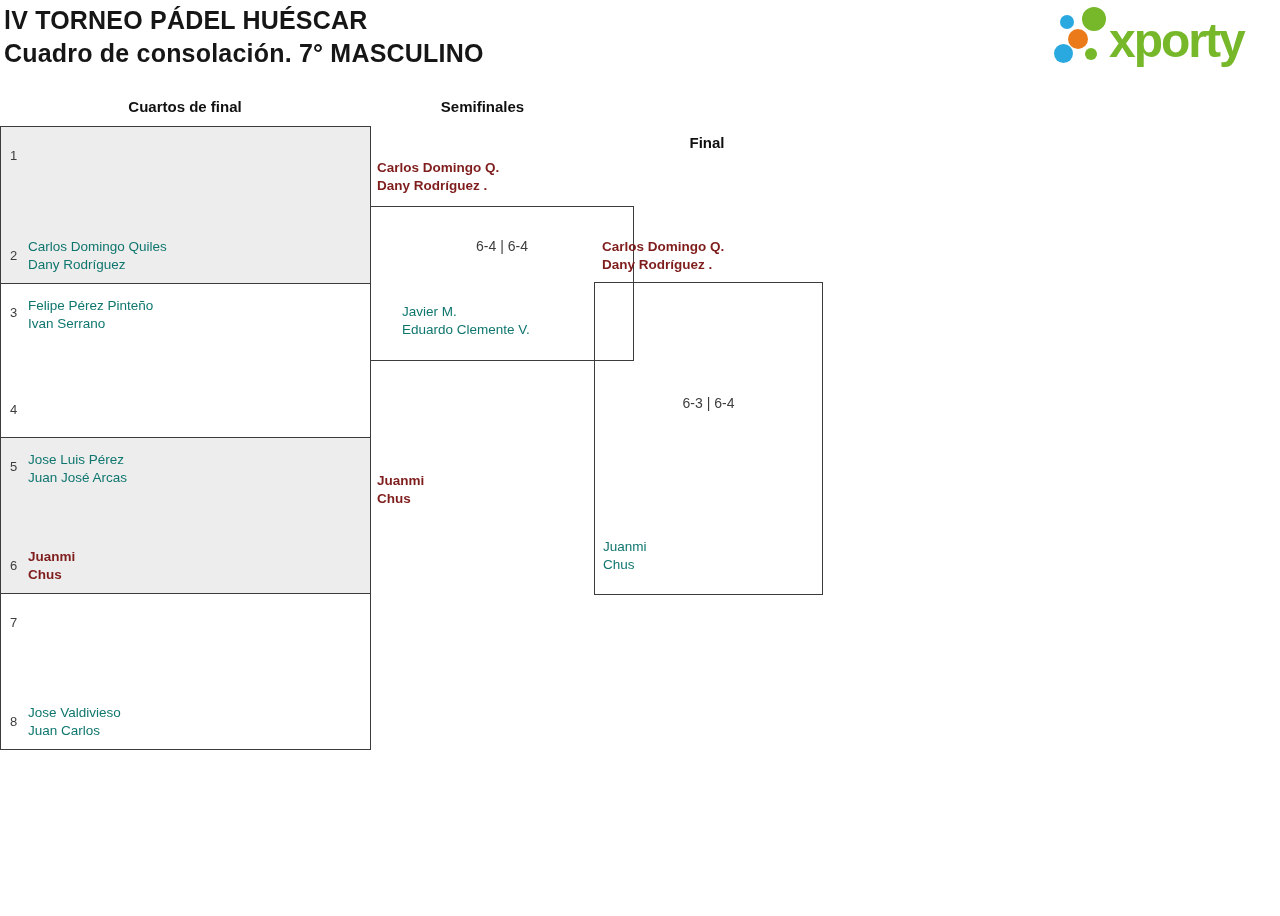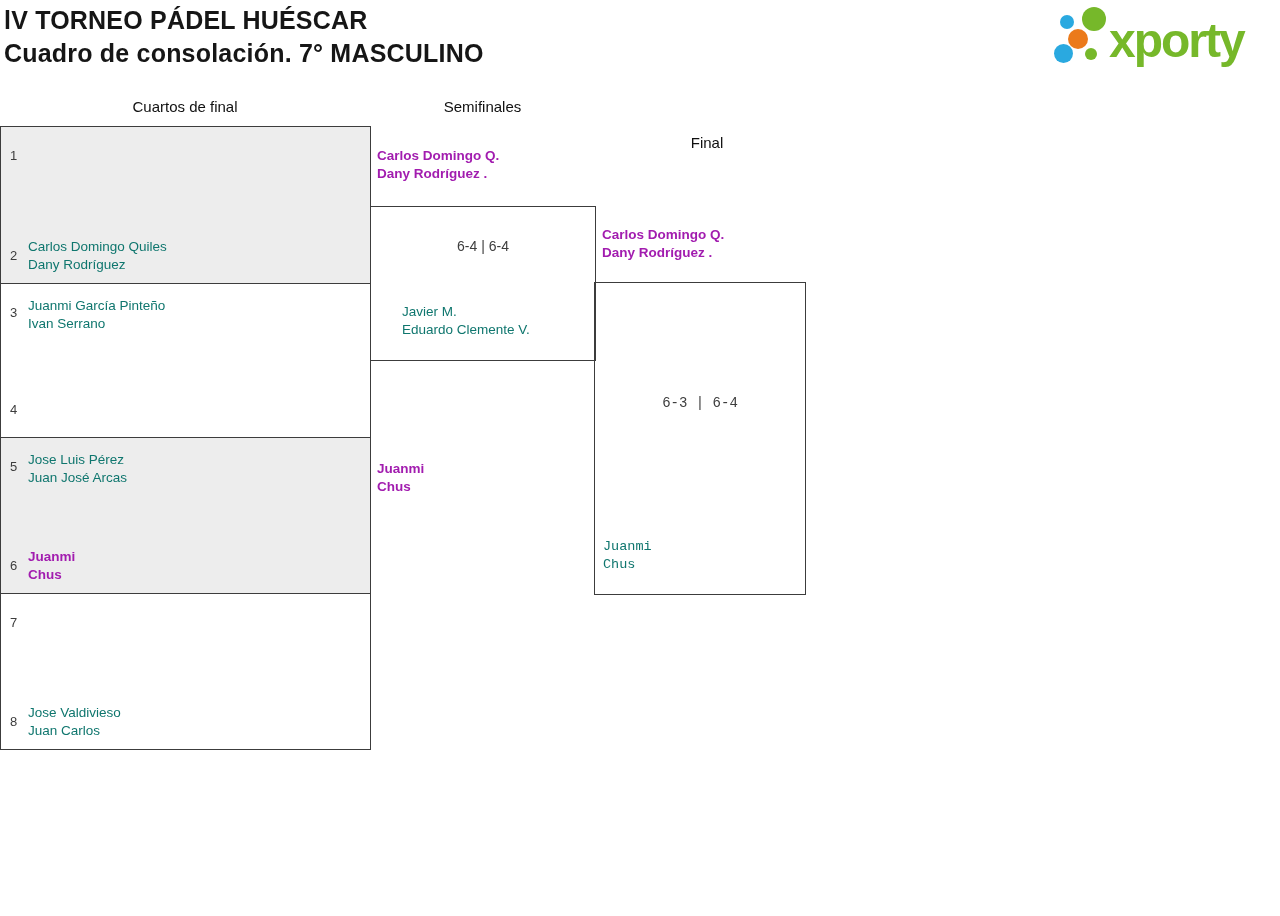--- a/index.html
+++ b/index.html
@@ -21,39 +21,39 @@
   .dot-orange      {left:16px; top:25px; width:20px;height:20px;background:#eb7a1b;}
   .dot-blue-large  {left:2px;  top:40px; width:19px;height:19px;background:#2aa9e0;}
   .dot-green-small {left:33px; top:44px; width:12px;height:12px;background:#76b82a;}
   .logo-text{
     position:absolute;left:57px;top:13px;
     font-size:48px;font-weight:800;letter-spacing:-2px;color:#76b82a;line-height:1;
   }
   
   .round-header{
     position:absolute;top:98px;text-align:center;
-    font-size:15px;font-weight:400;color:#101010;
+    font-size:15px;font-weight:700;color:#101010;
   }
   .rh-qf{left:0;width:370px;}
   .rh-sf{left:370px;width:225px;}
   .rh-f {left:595px;width:224px;margin-top:36px;}
   
   .box{position:absolute;border:1px solid #3c3c3c;box-sizing:border-box;}
   .qf{left:0;width:371px;}
   #qf1{top:126px;height:158px;background:#ededed;}
   #qf2{top:283px;height:155px;background:#ffffff;}
   #qf3{top:437px;height:157px;background:#ededed;}
   #qf4{top:593px;height:157px;background:#ffffff;}
-  .sf{left:370px;width:226px;background:transparent;}
+  .sf{left:370px;width:264px;background:transparent;}
   #sf1-box{top:206px;height:155px;}
   #sf2-box{top:517px;height:156px;}
-  #final-box{left:594px;width:212px;top:282px;height:313px;background:transparent;font-family:Liberation Mono, monospace;}
+  #final-box{left:594px;width:229px;top:282px;height:313px;background:transparent;}
   
   .team{font-size:13.5px;line-height:18px;color:#0f766e;white-space:nowrap;}
-  .team.winner{font-weight:700;color:#a21caf;}
+  .team.winner{font-weight:700;color:#7f1d1d;margin-top:12px;}
   .seed{position:absolute;left:9px;font-size:13px;color:#3d3d3d;}
   .seed-top{top:21px;}
   .seed-bottom{bottom:20px;}
   .qteam-top{position:absolute;left:27px;top:13px;}
   .qteam-bottom{position:absolute;left:27px;bottom:9px;}
   .score{position:absolute;left:0;right:0;text-align:center;font-size:14px;color:#3d3d3d;}
   .qscore{top:50%;margin-top:-9px;}
   .sscore{top:31px;}
   .fscore{top:112px;}
   .steam-bottom{position:absolute;left:7px;bottom:21px;margin-left:24px;}
@@ -97,21 +97,21 @@
     <span class="seed seed-bottom">2</span>
     <div class="qteam-bottom team">
       <div>Carlos Domingo Quiles</div>
       <div>Dany Rodríguez</div>
     </div>
   </div>
 
   <div id="qf2" class="box qf">
     <span class="seed seed-top">3</span>
     <div class="qteam-top team">
-      <div>Juanmi García Pinteño</div>
+      <div>Felipe Pérez Pinteño</div>
       <div>Ivan Serrano</div>
     </div>
     <div class="score qscore"></div>
     <span class="seed seed-bottom">4</span>
     <div class="qteam-bottom team">
       <div></div>
       <div></div>
     </div>
   </div>
 

